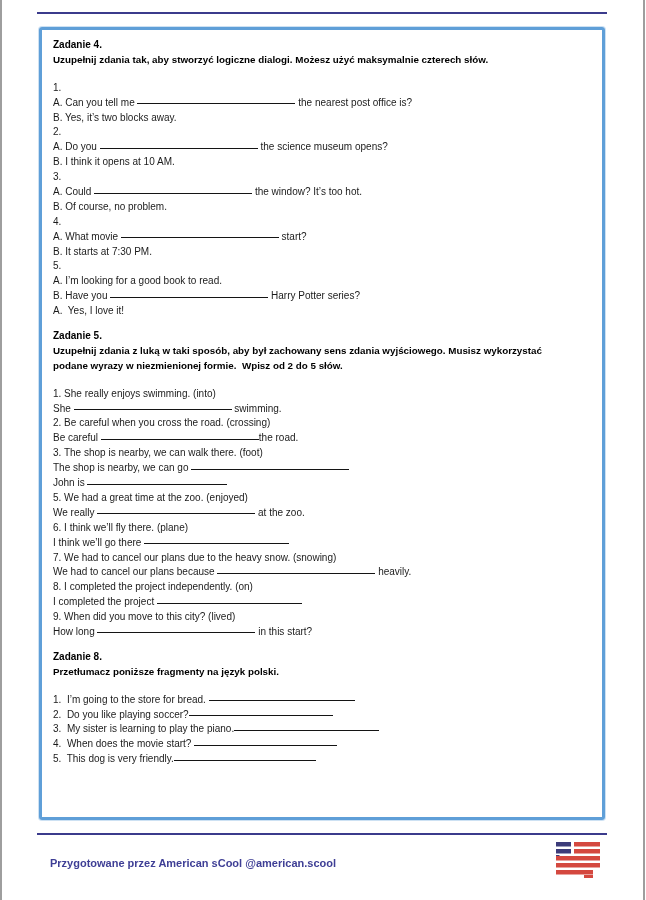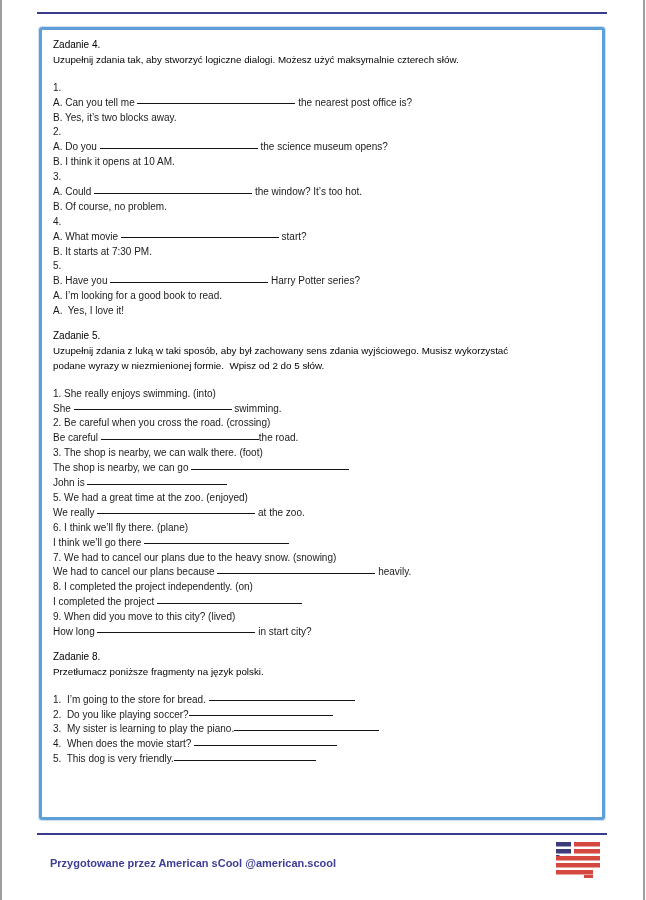--- a/index.html
+++ b/index.html
@@ -29,21 +29,21 @@
     position:absolute;left:39px;top:27px;width:566px;height:793px;
     border:3px solid var(--border-blue);
     border-radius:3px;
     box-shadow:0 0 0 1px rgba(111,168,220,.35);
     padding:8px 8px 0 11px;
     overflow:hidden;
   }
   .task{margin-top:10px;}
   .worksheet-box > .task:first-child{margin-top:0;}
   .task-title,.task-instr{
-    font-weight:normal;color:#000;
+    font-weight:bold;color:#000;
     font-size:10px;line-height:14.9px;height:14.9px;
     white-space:pre;
   }
   .task-instr{font-size:9.8px;}
   .task-lines{margin-top:13px;}
   .w-line{
     font-size:10px;line-height:14.9px;height:14.9px;
     white-space:pre;
   }
   .blank{
@@ -81,22 +81,22 @@
         <div class="w-line"><span>2.</span></div>
         <div class="w-line"><span>A. Do you </span><span class="blank" style="width: 158px;"></span><span> the science museum opens?</span></div>
         <div class="w-line"><span>B. I think it opens at 10 AM.</span></div>
         <div class="w-line"><span>3.</span></div>
         <div class="w-line"><span>A. Could </span><span class="blank" style="width: 158px;"></span><span> the window? It’s too hot.</span></div>
         <div class="w-line"><span>B. Of course, no problem.</span></div>
         <div class="w-line"><span>4.</span></div>
         <div class="w-line"><span>A. What movie </span><span class="blank" style="width: 158px;"></span><span> start?</span></div>
         <div class="w-line"><span>B. It starts at 7:30 PM.</span></div>
         <div class="w-line"><span>5.</span></div>
+        <div class="w-line"><span>A. I’m looking for a good book to read.</span></div>
         <div class="w-line"><span>B. Have you </span><span class="blank" style="width: 158px;"></span><span> Harry Potter series?</span></div>
-        <div class="w-line"><span>A. I’m looking for a good book to read.</span></div>
         <div class="w-line"><span>A.  Yes, I love it!</span></div>
       </div>
     </section>
     <section class="task">
       <div class="task-title">Zadanie 5.</div>
       <div class="task-instr">Uzupełnij zdania z luką w taki sposób, aby był zachowany sens zdania wyjściowego. Musisz wykorzystać</div>
       <div class="task-instr">podane wyrazy w niezmienionej formie.  Wpisz od 2 do 5 słów.</div>
       <div class="task-lines">
         <div class="w-line"><span>1. She really enjoys swimming. (into)</span></div>
         <div class="w-line"><span>She </span><span class="blank" style="width: 158px;"></span><span> swimming.</span></div>
@@ -107,21 +107,21 @@
         <div class="w-line"><span>John is </span><span class="blank" style="width: 140px;"></span></div>
         <div class="w-line"><span>5. We had a great time at the zoo. (enjoyed)</span></div>
         <div class="w-line"><span>We really </span><span class="blank" style="width: 158px;"></span><span> at the zoo.</span></div>
         <div class="w-line"><span>6. I think we’ll fly there. (plane)</span></div>
         <div class="w-line"><span>I think we’ll go there </span><span class="blank" style="width: 145px;"></span></div>
         <div class="w-line"><span>7. We had to cancel our plans due to the heavy snow. (snowing)</span></div>
         <div class="w-line"><span>We had to cancel our plans because </span><span class="blank" style="width: 158px;"></span><span> heavily.</span></div>
         <div class="w-line"><span>8. I completed the project independently. (on)</span></div>
         <div class="w-line"><span>I completed the project </span><span class="blank" style="width: 145px;"></span></div>
         <div class="w-line"><span>9. When did you move to this city? (lived)</span></div>
-        <div class="w-line"><span>How long </span><span class="blank" style="width: 158px;"></span><span> in start city?</span></div>
+        <div class="w-line"><span>How long </span><span class="blank" style="width: 158px;"></span><span> in this start?</span></div>
       </div>
     </section>
     <section class="task">
       <div class="task-title">Zadanie 8.</div>
       <div class="task-instr">Przetłumacz poniższe fragmenty na język polski.</div>
       <div class="task-lines">
         <div class="w-line"><span>1.  I’m going to the store </span><span class="ul">for bread.</span><span> </span><span class="blank" style="width: 146px;"></span></div>
         <div class="w-line"><span>2.  Do you like </span><span class="ul">playing soccer?</span><span class="blank" style="width: 144px;"></span></div>
         <div class="w-line"><span>3.  My sister is learning to</span><span class="ul"> play the piano.</span><span class="blank" style="width: 145px;"></span></div>
         <div class="w-line"><span>4.  </span><span class="ul">When doe</span><span>s the movie start? </span><span class="blank" style="width: 143px;"></span></div>

